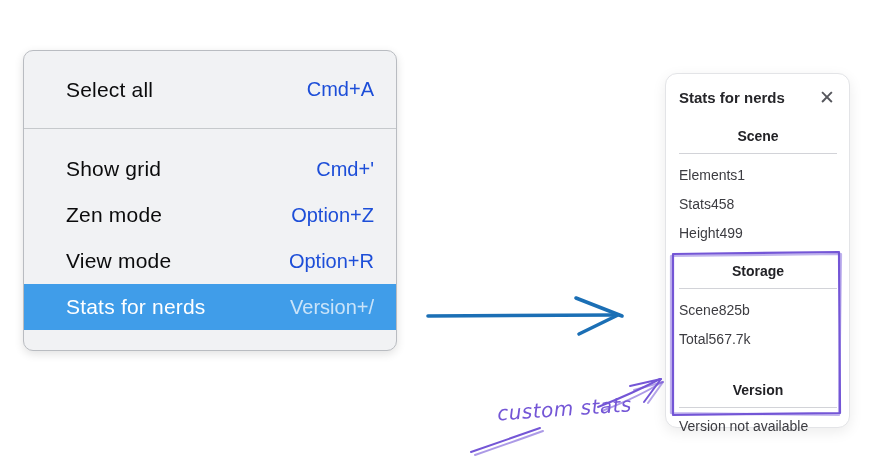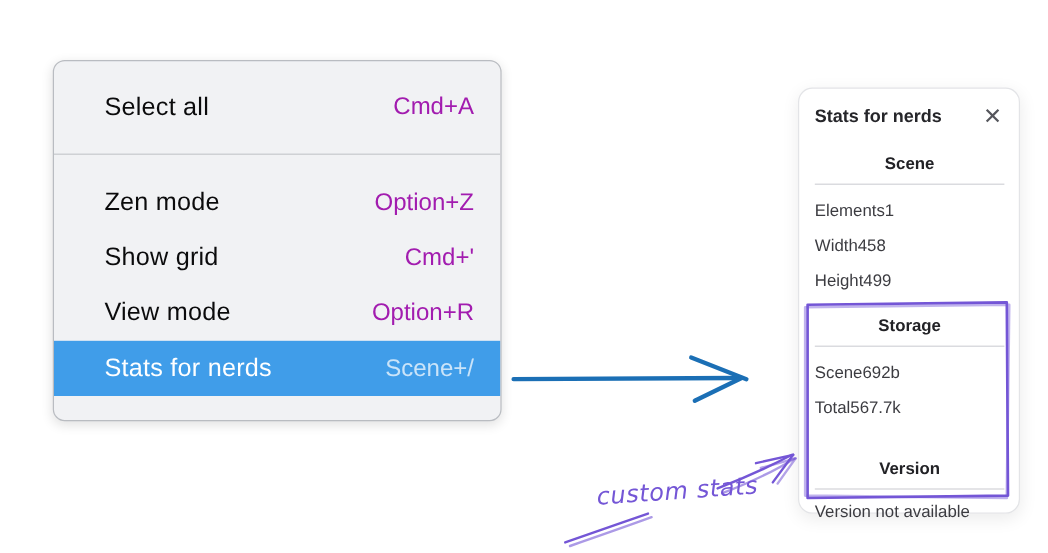--- a/index.html
+++ b/index.html
@@ -9,21 +9,21 @@
     position: relative;
     width: 873px;
     height: 461px;
     background: #ffffff;
     overflow: hidden;
   }
 
   
   .context-menu {
     position: absolute;
-    left: 44px; top: 50px;
+    left: 23px; top: 50px;
     width: 374px; height: 301px;
     background: #f1f2f4;
     border: 1px solid #b9bcc1;
     border-radius: 10px;
     box-shadow: 0 3px 10px rgba(0,0,0,0.12);
     overflow: hidden;
   }
   .menu-section-first {
     height: 77px;
     display: flex; align-items: center;
@@ -42,21 +42,21 @@
     cursor: default;
   }
   .menu-section-first .menu-item { height: 100%; width: 100%; }
   .menu-item .label {
     font-size: 21px;
     color: #0b0b0c;
     letter-spacing: 0.2px;
   }
   .menu-item .shortcut {
     font-size: 20px;
-    color: #a21caf;
+    color: #1d4ed8;
   }
   .menu-item.active { background: #409de9; }
   .menu-item.active .label { color: #ffffff; }
   .menu-item.active .shortcut { color: rgba(255,255,255,0.72); }
 
   
   .stats-panel {
     position: absolute;
     left: 665px; top: 73px;
     width: 185px; height: 355px;
@@ -142,64 +142,64 @@
   <div class="context-menu">
     <div class="menu-section-first">
       <div class="menu-item">
         <span class="label">Select all</span>
         <span class="shortcut">Cmd+A</span>
       </div>
     </div>
     <div class="menu-divider"></div>
     <div class="menu-section-second">
       <div class="menu-item">
+        <span class="label">Show grid</span>
+        <span class="shortcut">Cmd+'</span>
+      </div>
+      <div class="menu-item">
         <span class="label">Zen mode</span>
         <span class="shortcut">Option+Z</span>
       </div>
       <div class="menu-item">
-        <span class="label">Show grid</span>
-        <span class="shortcut">Cmd+'</span>
-      </div>
-      <div class="menu-item">
         <span class="label">View mode</span>
         <span class="shortcut">Option+R</span>
       </div>
       <div class="menu-item active">
         <span class="label">Stats for nerds</span>
-        <span class="shortcut">Scene+/</span>
+        <span class="shortcut">Version+/</span>
       </div>
     </div>
   </div>
 
   <div class="stats-panel">
     <div class="panel-header">
       <span class="panel-title">Stats for nerds</span>
       <button class="panel-close">✕</button>
     </div>
 
     <div class="section-header scene-header">Scene</div>
     <hr class="section-rule">
     <div class="stat-row">
       <span>Elements</span>
       <span>1</span>
     </div>
     <div class="stat-row">
-      <span>Width</span>
+      <span>Stats</span>
       <span>458</span>
     </div>
     <div class="stat-row">
       <span>Height</span>
       <span>499</span>
     </div>
 
     <div class="section-header storage-header">Storage</div>
     <hr class="section-rule">
     <div class="stat-row">
       <span>Scene</span>
-      <span>692b</span>
+      <span>825b</span>
     </div>
     <div class="stat-row">
       <span>Total</span>
       <span>567.7k</span>
     </div>
 
     <div class="section-header version-header">Version</div>
     <hr class="section-rule">
     <div class="version-note">Version not available</div>
   </div>

